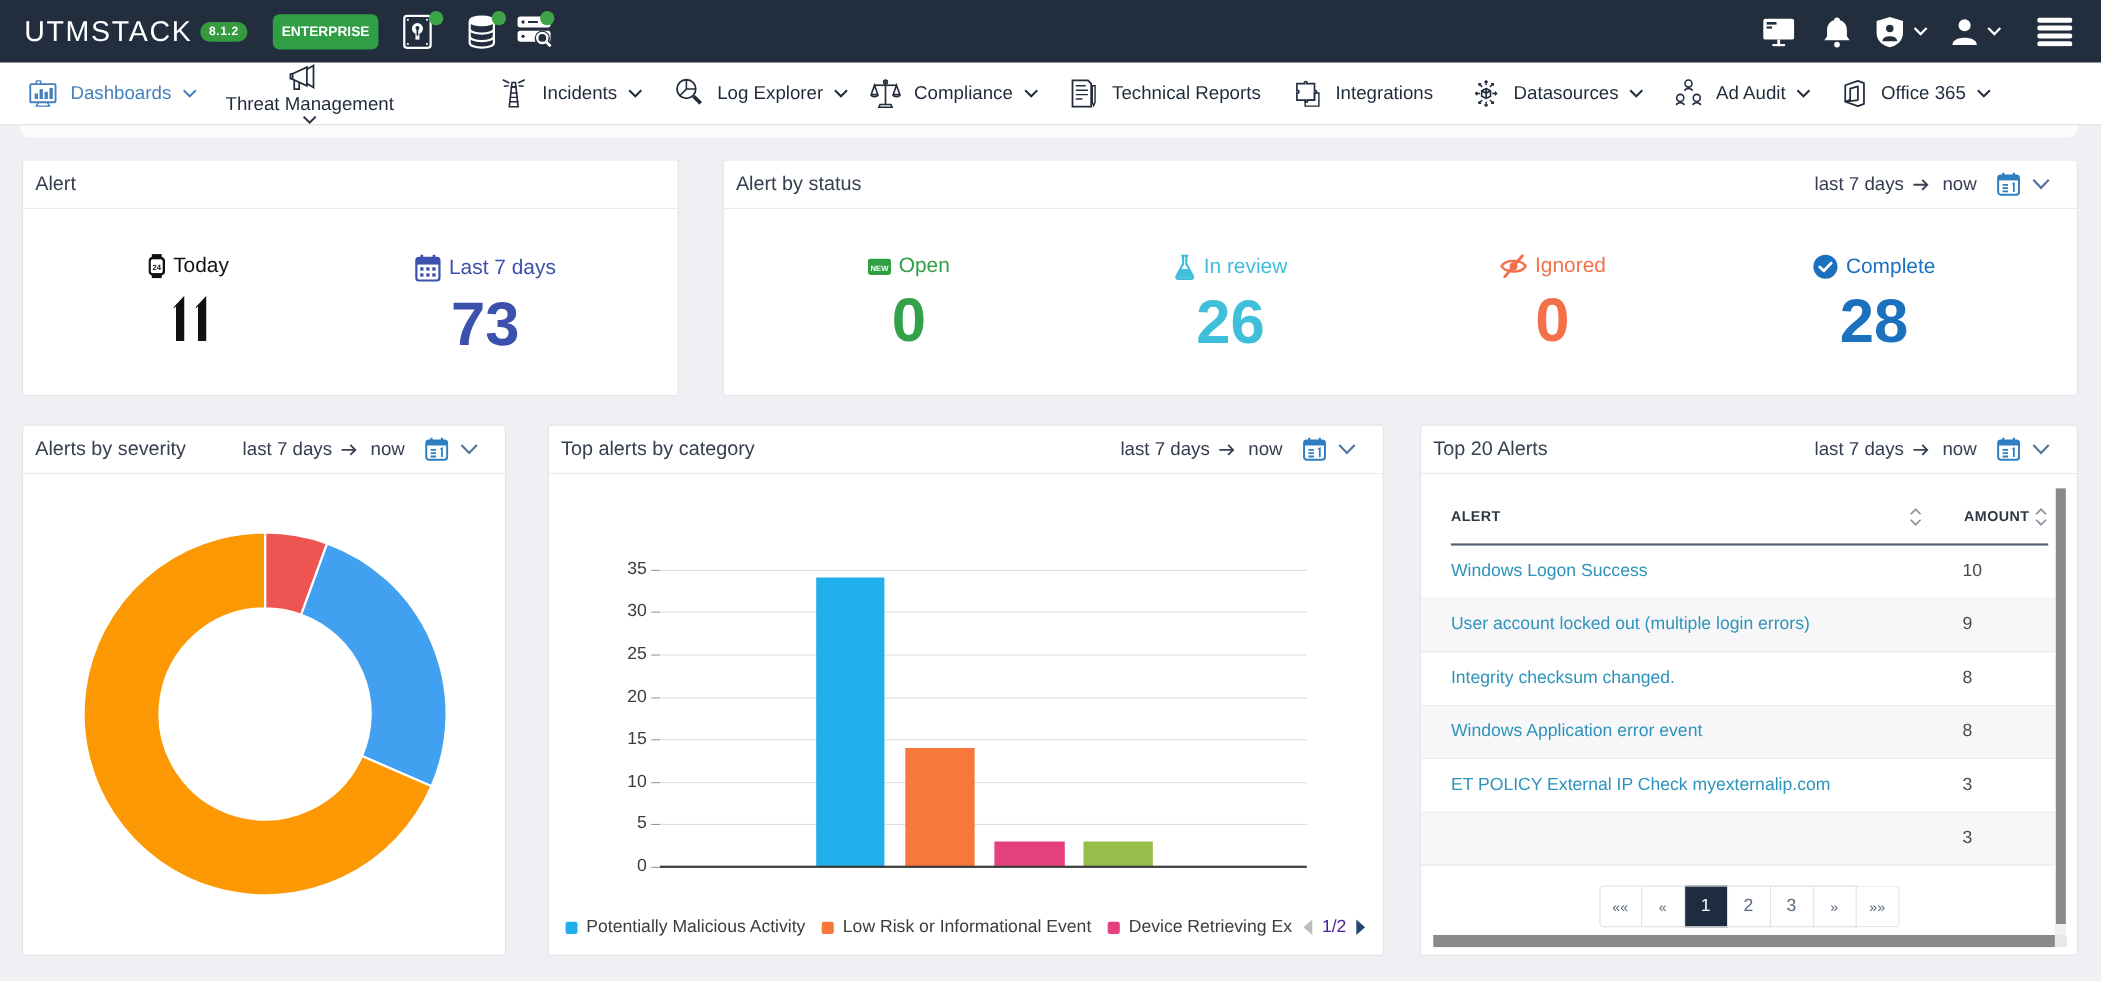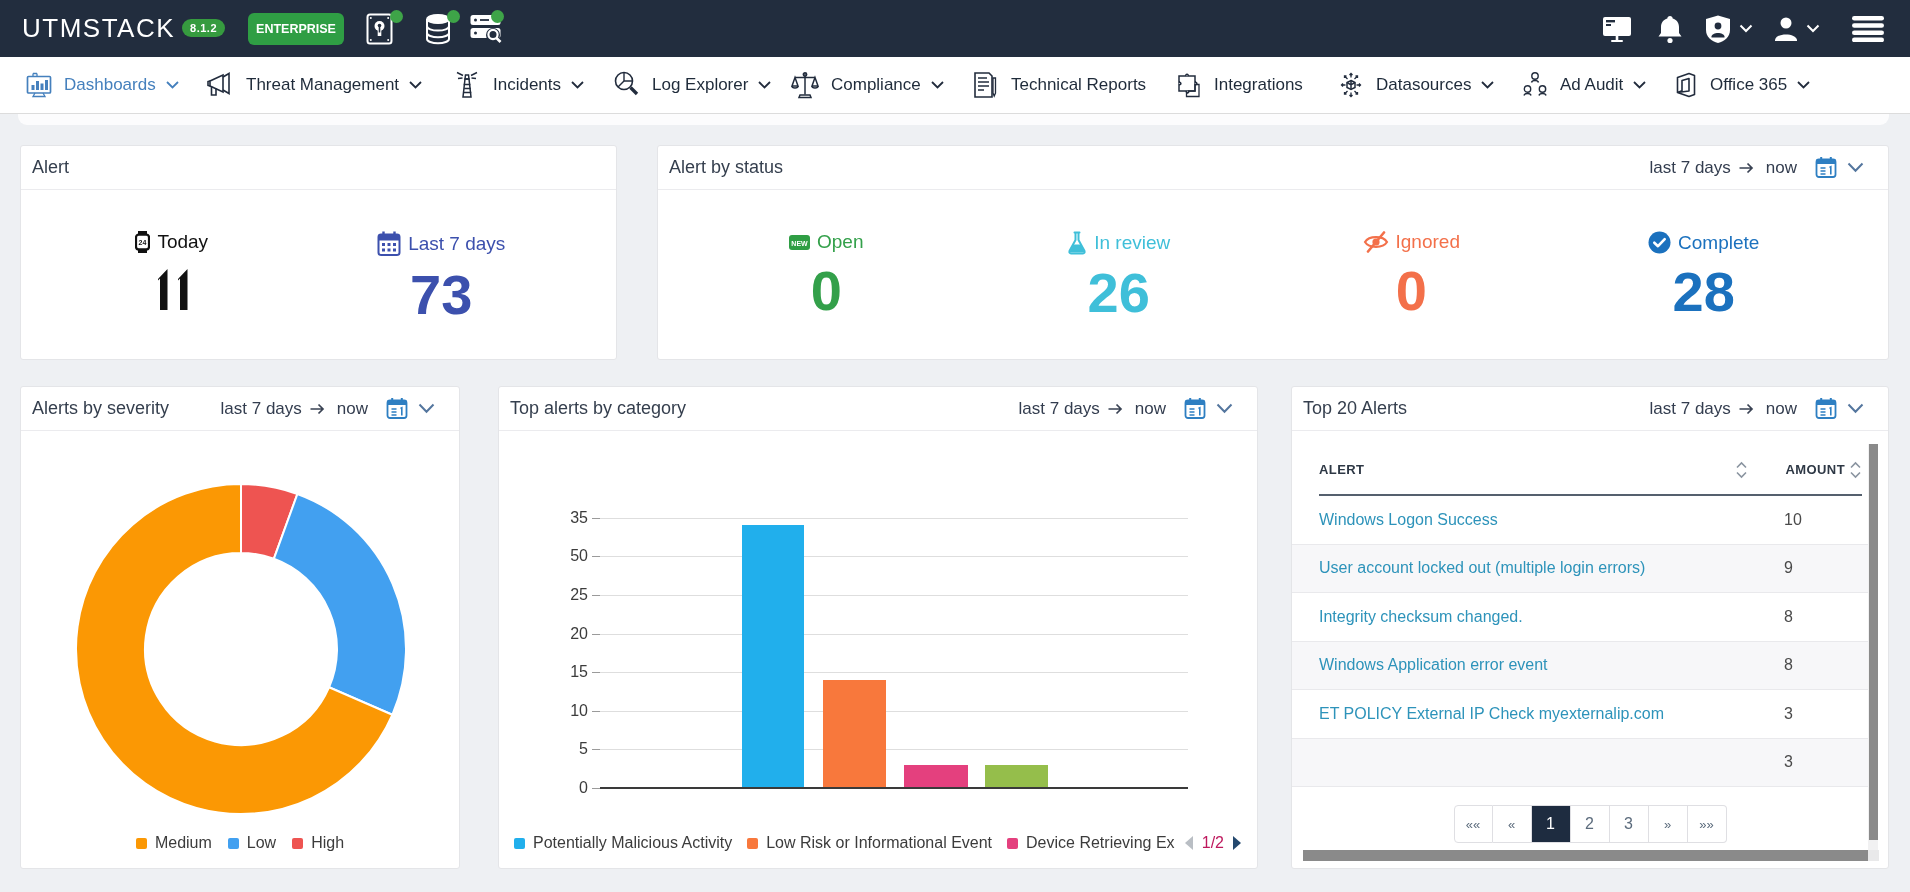--- a/index.html
+++ b/index.html
@@ -168,21 +168,21 @@
       <rect x="15.5" y="12.5" width="3" height="6.5" fill="#4580bd" stroke="none"></rect>
       <rect x="20" y="9" width="3" height="10" fill="#4580bd" stroke="none"></rect>
       <path d="M8 2.5 L8 5.5 M8 2.5 L12 2.5 M12 2.5 L12 5.5" stroke-width="1.3"></path>
       <path d="M10 22 L8 25.5 L20 25.5 L18 22" stroke-width="1.3"></path>
     </svg>
     <span>Dashboards</span>
     <svg class="chev" width="13" height="8" viewBox="0 0 13 8" fill="none" stroke="#4580bd" stroke-width="1.8">
         <path d="M1 1 L6.5 6.5 L12 1"></path>
       </svg>
   </div>
-  <div class="nitem" style="position:absolute;left:205px;">
+  <div class="nitem" style="position:absolute;left:205px;flex-direction:column;">
     <svg width="30" height="28" viewBox="0 0 30 28" fill="none" stroke="#222c3d" stroke-width="1.6">
       <path d="M5 10 L18 4 L18 21 L5 15 Z"></path>
       <path d="M18 6 L24 2.5 L24 22.5 L18 19"></path>
       <path d="M5 10 L3 10.5 L3 14.5 L5 15"></path>
       <path d="M6.5 15.5 L6.5 24 L11 24 L11 17.5" stroke-width="1.6"></path>
     </svg>
     <span>Threat Management</span>
     <svg class="chev" width="13" height="8" viewBox="0 0 13 8" fill="none" stroke="#222c3d" stroke-width="1.8">
         <path d="M1 1 L6.5 6.5 L12 1"></path>
       </svg>
@@ -408,25 +408,20 @@
         </svg>
       </div>
   </div>
   <svg width="340" height="340" viewBox="0 0 340 340" style="position:absolute;left:50px;top:92px;">
 <g stroke="#fff" stroke-width="2" stroke-linejoin="round">
 <path d="M170.00,5.00 A165,165 0 0 1 226.43,14.95 L202.83,79.79 A96,96 0 0 0 170.00,74.00 Z" fill="#ee5451"></path>
 <path d="M226.43,14.95 A165,165 0 0 1 321.31,235.79 L258.04,208.28 A96,96 0 0 0 202.83,79.79 Z" fill="#42a0f0"></path>
 <path d="M321.31,235.79 A165,165 0 1 1 170.00,5.00 L170.00,74.00 A96,96 0 1 0 258.04,208.28 Z" fill="#fb9804"></path>
 </g>
     </svg>
-  <div class="legend">
-    <span class="litem"><span class="lsq" style="background:#fb9804;"></span>Medium</span>
-    <span class="litem"><span class="lsq" style="background:#42a0f0;"></span>Low</span>
-    <span class="litem"><span class="lsq" style="background:#ee5451;"></span>High</span>
-  </div>
 </div>
 
 <div class="card" id="cardD">
   <div class="chead">
       <span class="ctitle">Top alerts by category</span>
     <div class="chright" id="hdrD">
         <span>last 7 days</span>
     <svg class="seg" width="15" height="12" viewBox="0 0 15 12" fill="none" stroke="#394253" stroke-width="1.7" style="margin-left:8px;">
           <path d="M0.5 6 L13 6 M8.5 1.5 L13 6 L8.5 10.5"></path>
         </svg>
@@ -447,21 +442,21 @@
 <div style="position:absolute;left:82px;width:588px;top:130.6px;height:1px;background:#dedede;"></div>
 <div style="position:absolute;left:82px;width:588px;top:169.3px;height:1px;background:#dedede;"></div>
 <div style="position:absolute;left:82px;width:588px;top:207.9px;height:1px;background:#dedede;"></div>
 <div style="position:absolute;left:82px;width:588px;top:246.5px;height:1px;background:#dedede;"></div>
 <div style="position:absolute;left:82px;width:588px;top:285.1px;height:1px;background:#dedede;"></div>
 <div style="position:absolute;left:82px;width:588px;top:323.8px;height:1px;background:#dedede;"></div>
 <div style="position:absolute;left:82px;width:588px;top:362.4px;height:1px;background:#dedede;"></div>
 <div style="position:absolute;left:74px;width:8px;top:130.6px;height:1px;background:#9a9a9a;"></div>
 <div style="position:absolute;left:30px;width:40px;top:121.6px;height:18px;line-height:18px;text-align:right;font-size:16px;color:#3c3c3c;">35</div>
 <div style="position:absolute;left:74px;width:8px;top:169.3px;height:1px;background:#9a9a9a;"></div>
-<div style="position:absolute;left:30px;width:40px;top:160.3px;height:18px;line-height:18px;text-align:right;font-size:16px;color:#3c3c3c;">50</div>
+<div style="position:absolute;left:30px;width:40px;top:160.3px;height:18px;line-height:18px;text-align:right;font-size:16px;color:#3c3c3c;">30</div>
 <div style="position:absolute;left:74px;width:8px;top:207.9px;height:1px;background:#9a9a9a;"></div>
 <div style="position:absolute;left:30px;width:40px;top:198.9px;height:18px;line-height:18px;text-align:right;font-size:16px;color:#3c3c3c;">25</div>
 <div style="position:absolute;left:74px;width:8px;top:246.5px;height:1px;background:#9a9a9a;"></div>
 <div style="position:absolute;left:30px;width:40px;top:237.5px;height:18px;line-height:18px;text-align:right;font-size:16px;color:#3c3c3c;">20</div>
 <div style="position:absolute;left:74px;width:8px;top:285.1px;height:1px;background:#9a9a9a;"></div>
 <div style="position:absolute;left:30px;width:40px;top:276.1px;height:18px;line-height:18px;text-align:right;font-size:16px;color:#3c3c3c;">15</div>
 <div style="position:absolute;left:74px;width:8px;top:323.8px;height:1px;background:#9a9a9a;"></div>
 <div style="position:absolute;left:30px;width:40px;top:314.8px;height:18px;line-height:18px;text-align:right;font-size:16px;color:#3c3c3c;">10</div>
 <div style="position:absolute;left:74px;width:8px;top:362.4px;height:1px;background:#9a9a9a;"></div>
 <div style="position:absolute;left:30px;width:40px;top:353.4px;height:18px;line-height:18px;text-align:right;font-size:16px;color:#3c3c3c;">5</div>
@@ -477,21 +472,21 @@
 <span class="lsq" style="background:#21afec;flex:none;"></span>
       <span style="margin-right:15px;">Potentially Malicious Activity</span>
 <span class="lsq" style="background:#f8783c;flex:none;"></span>
       <span style="margin-right:15px;">Low Risk or Informational Event</span>
 <span class="lsq" style="background:#e4407e;flex:none;"></span>
       <span style="margin-right:4px;max-width:168px;overflow:hidden;display:inline-block;">Device Retrieving Ex</span>
 <span style="margin-left:auto;display:flex;align-items:center;flex:none;">
 <svg width="12" height="16" viewBox="0 0 12 16">
           <path d="M10 1 L2 8 L10 15 Z" fill="#b9bec4"></path>
         </svg>
-<span style="margin:0 7px;color:#be185d;">1/2</span>
+<span style="margin:0 7px;color:#4c1d95;">1/2</span>
 <svg width="12" height="16" viewBox="0 0 12 16">
           <path d="M2 1 L10 8 L2 15 Z" fill="#24486e"></path>
         </svg>
 </span>
     </div>
 </div>
 
 <div class="card" id="cardE">
   <div class="chead">
       <span class="ctitle">Top 20 Alerts</span>

